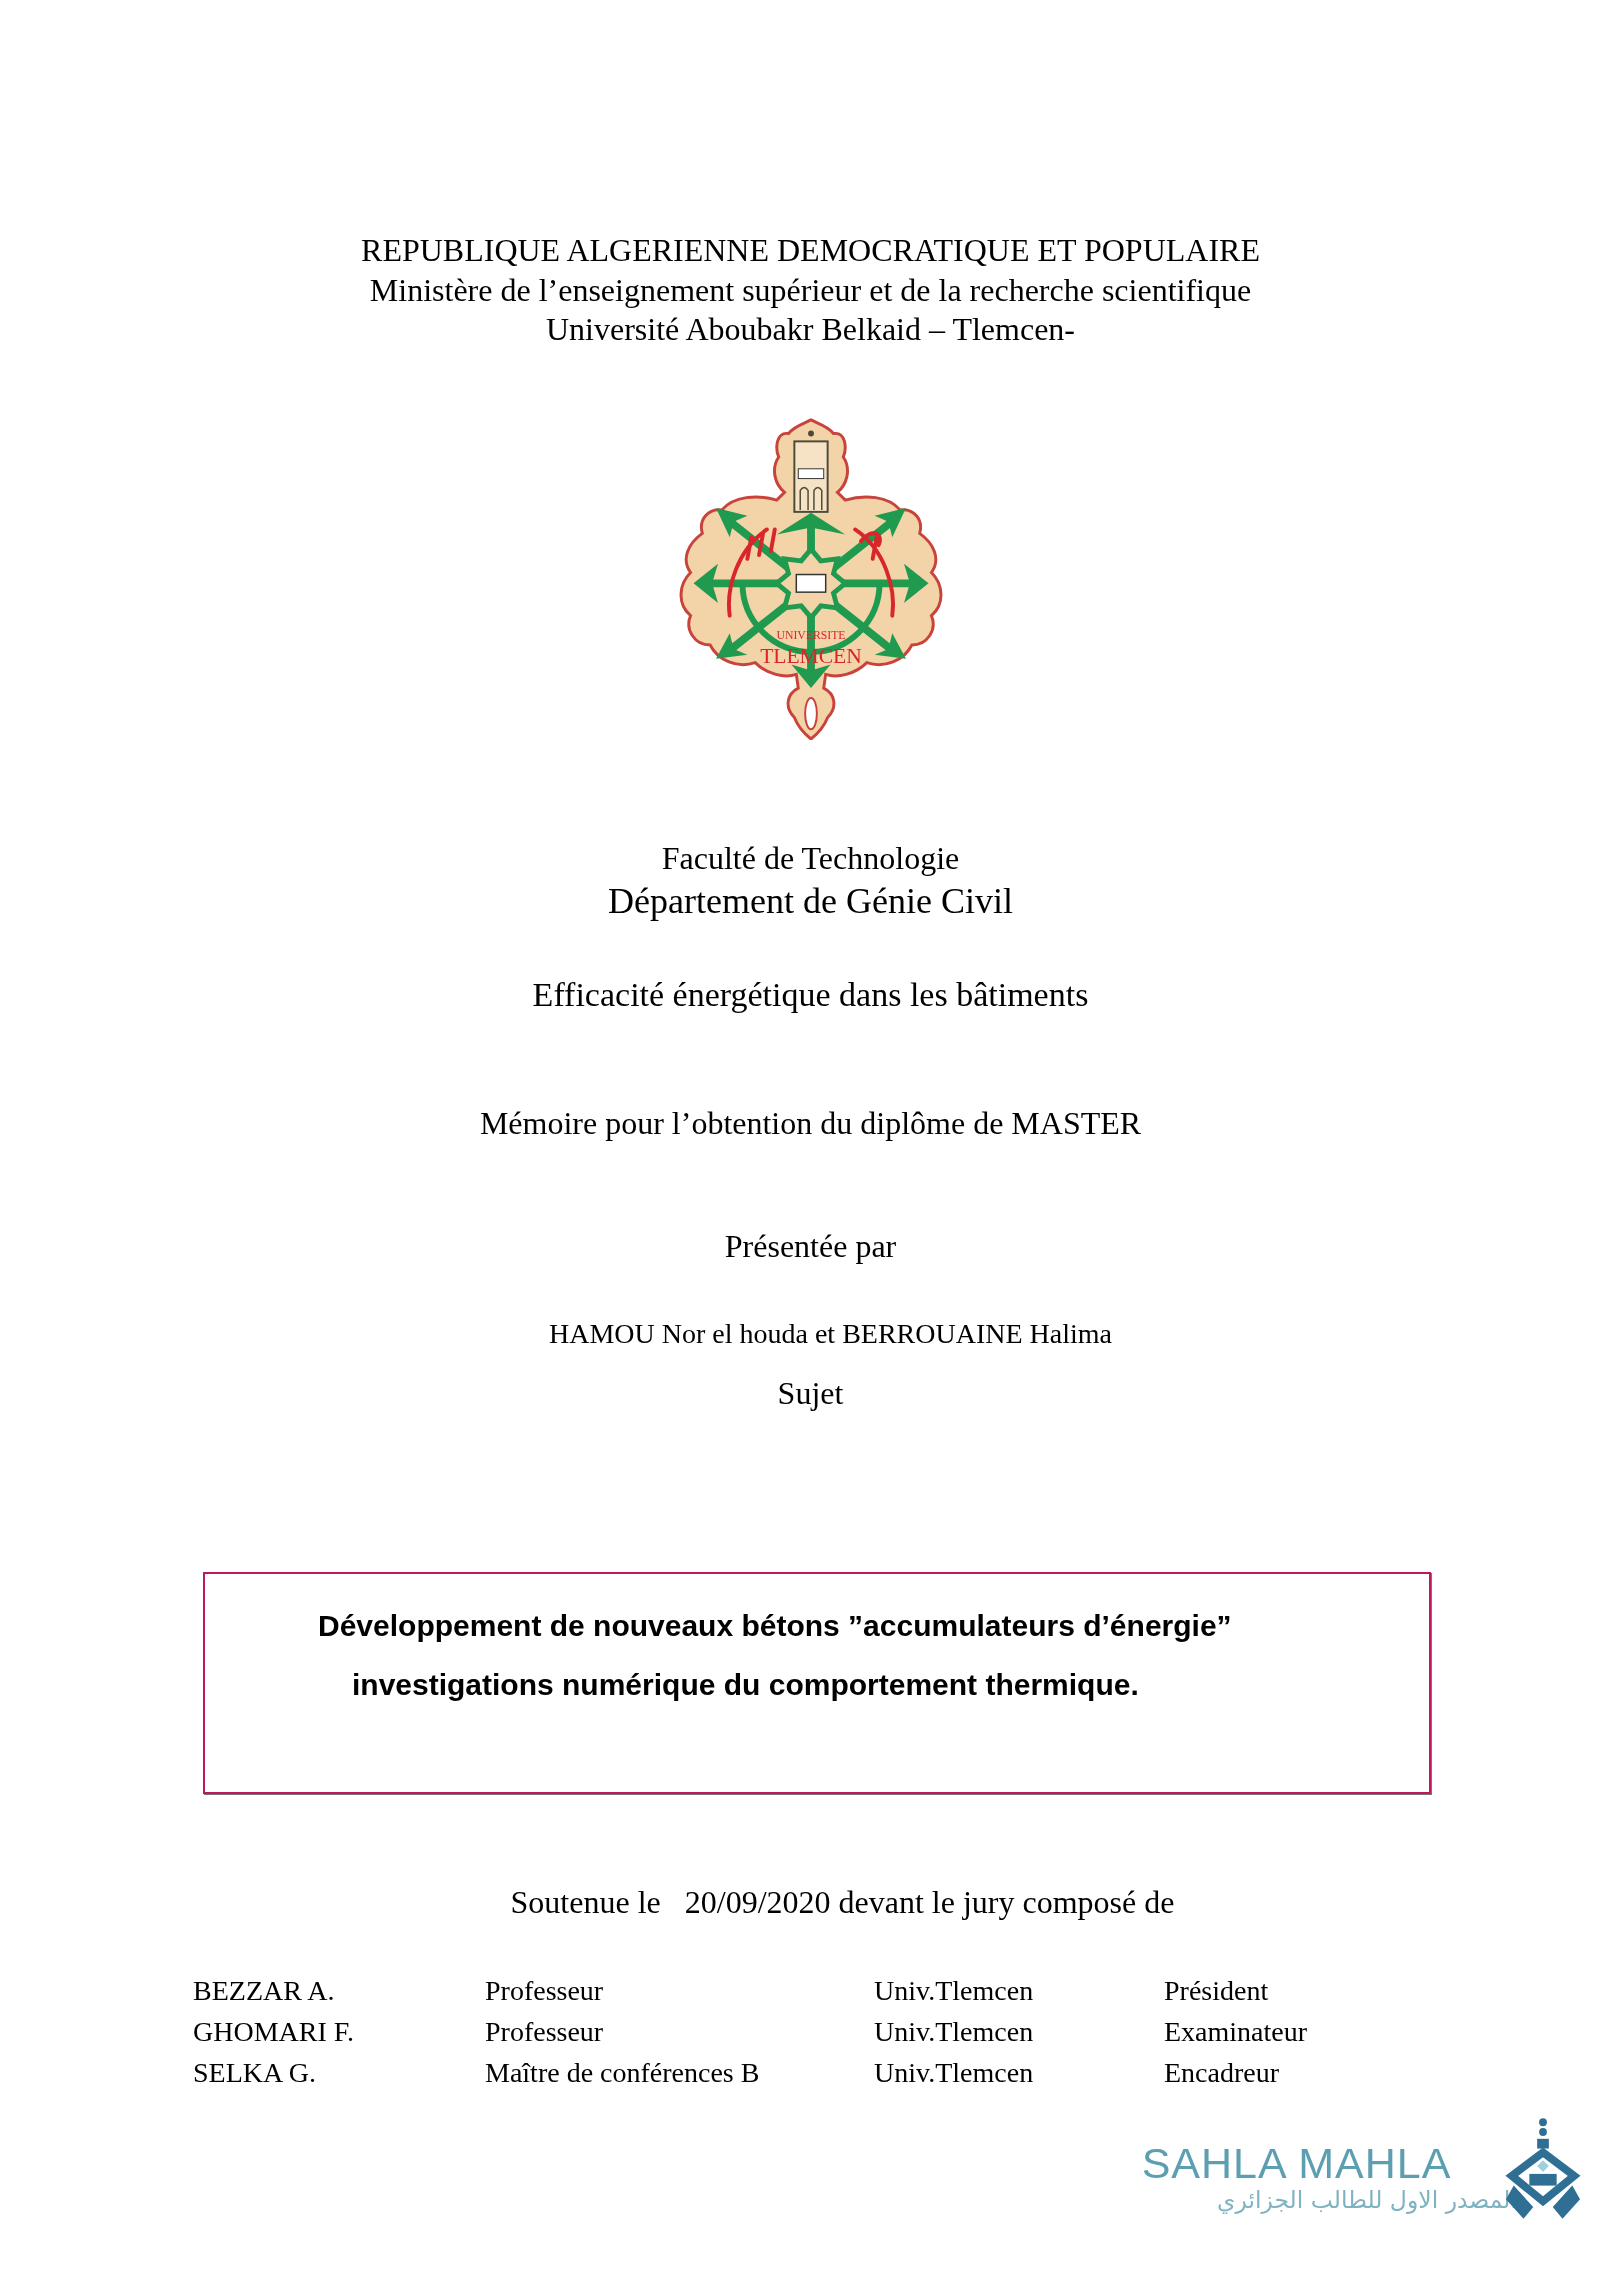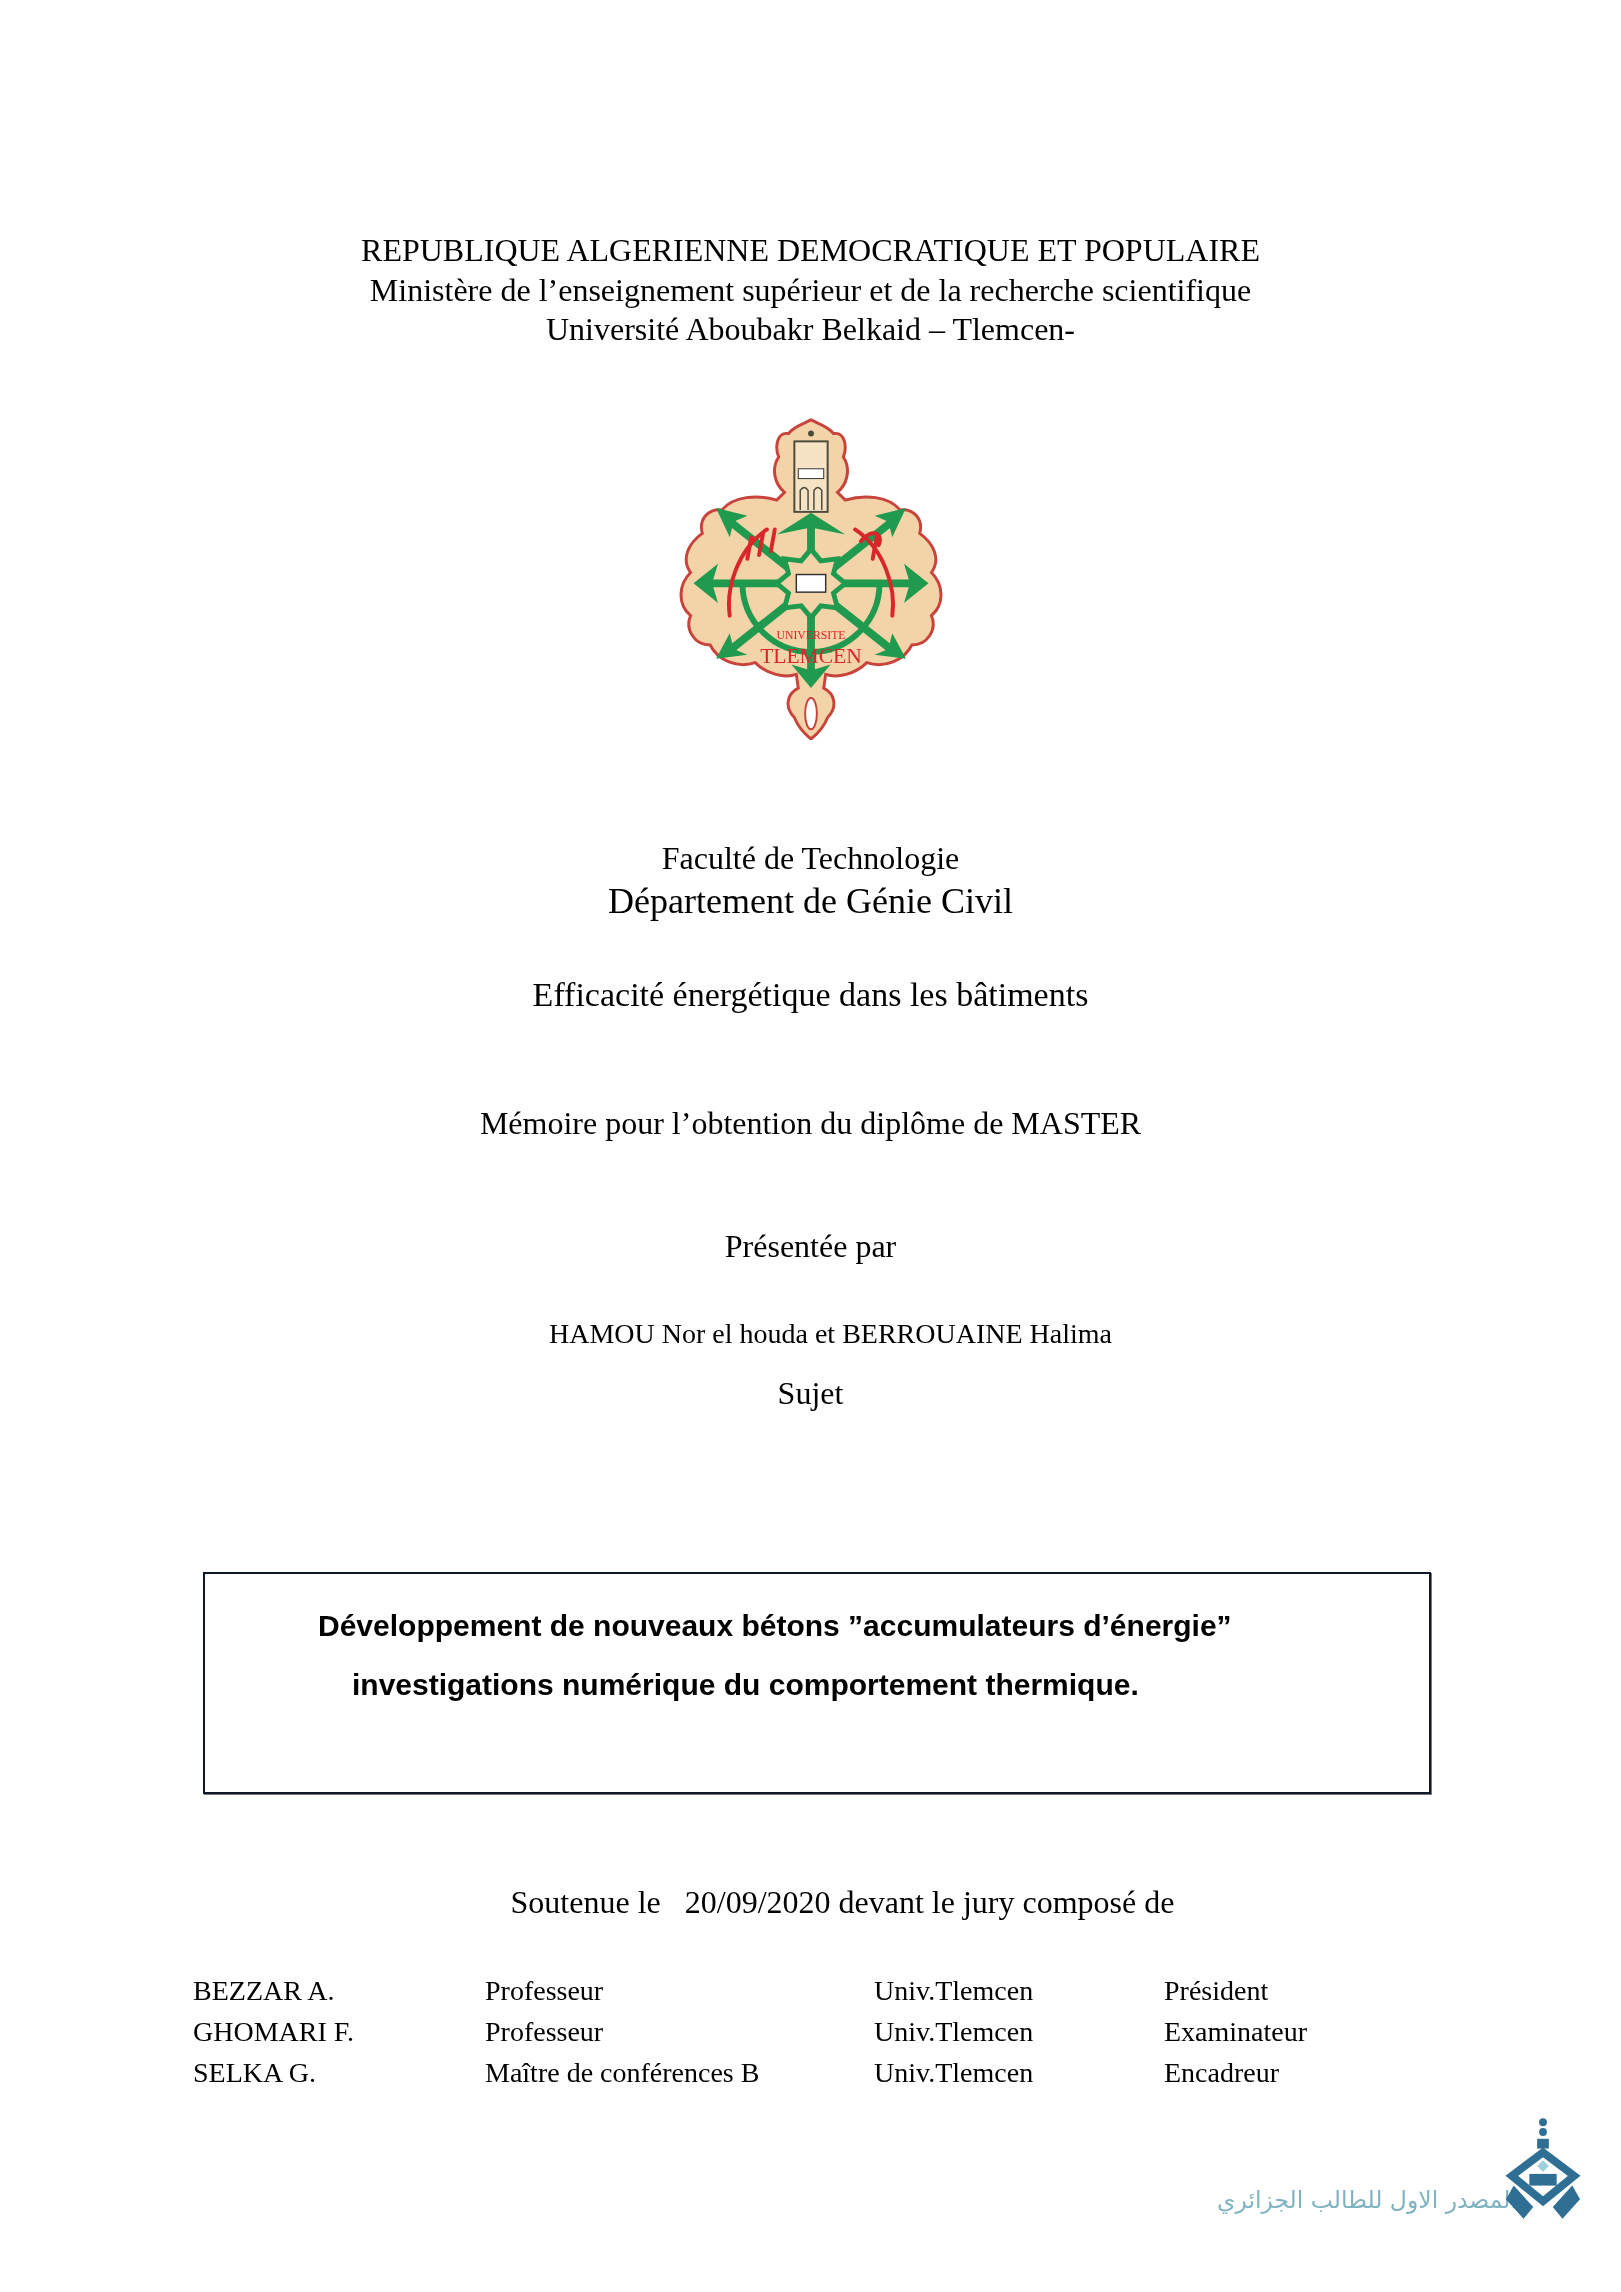--- a/index.html
+++ b/index.html
@@ -20,21 +20,21 @@
 
   #faculty { top:839px; }
   #department { top:880px; }
   #specialty { top:974px; }
   #memoire { top:1104px; }
   #presented { top:1227px; }
   #authors { top:1316px; }
   #subject-label { top:1374px; }
 
   #subject-box { left:203px; top:1572px; width:1228px; height:222px;
-                 border:2px solid #0f172a; box-sizing:border-box;
+                 border:2px solid #be185d; box-sizing:border-box;
                  box-shadow: 1px 1px 0 #777; padding-left: 8px; }
   .subject-line { position:absolute; font-family:"Liberation Sans", "DejaVu Sans", sans-serif;
                   font-weight:bold; font-size:30px; line-height:37px; white-space:nowrap; }
   #subject-l1 { left:113px; top:33px; }
   #subject-l2 { left:147px; top:92px; }
 
   #defense { top:1883px;padding-left:32px; }
 
   .jury-row { position:absolute; left:0; width:1577px; height:41px; font-size:28px; line-height:39px; }
   .jury-row span { position:absolute; top:0; white-space:nowrap; }
@@ -135,20 +135,21 @@
   <span class="c4">Examinateur</span>
 </div>
 <div class="jury-row" id="jury-2">
   <span class="c1">SELKA G.</span>
   <span class="c2">Maître de conférences B</span>
   <span class="c3">Univ.Tlemcen</span>
   <span class="c4">Encadreur</span>
 </div>
 
 <div class="abs" id="watermark">
+  <div id="wm-title">SAHLA MAHLA</div>
   <div id="wm-sub">المصدر الاول للطالب الجزائري</div>
   <div id="wm-emblem">
     <svg width="78" height="106" viewBox="0 0 80 108">
       <circle cx="40" cy="5" r="4" fill="#2f6f94"></circle>
       <circle cx="40" cy="15" r="4" fill="#2f6f94"></circle>
       <rect x="34" y="22" width="12" height="10" fill="#2f6f94"></rect>
       <polygon points="40,36 72,60 40,86 8,60" fill="none" stroke="#2f6f94" stroke-width="8"></polygon>
       <polygon points="40,44 46,50 40,56 34,50" fill="#9fd0dc"></polygon>
       <rect x="26" y="58" width="28" height="12" fill="#2f6f94"></rect>
       <polygon points="10,70 30,92 20,104 2,84" fill="#2f6f94"></polygon>

